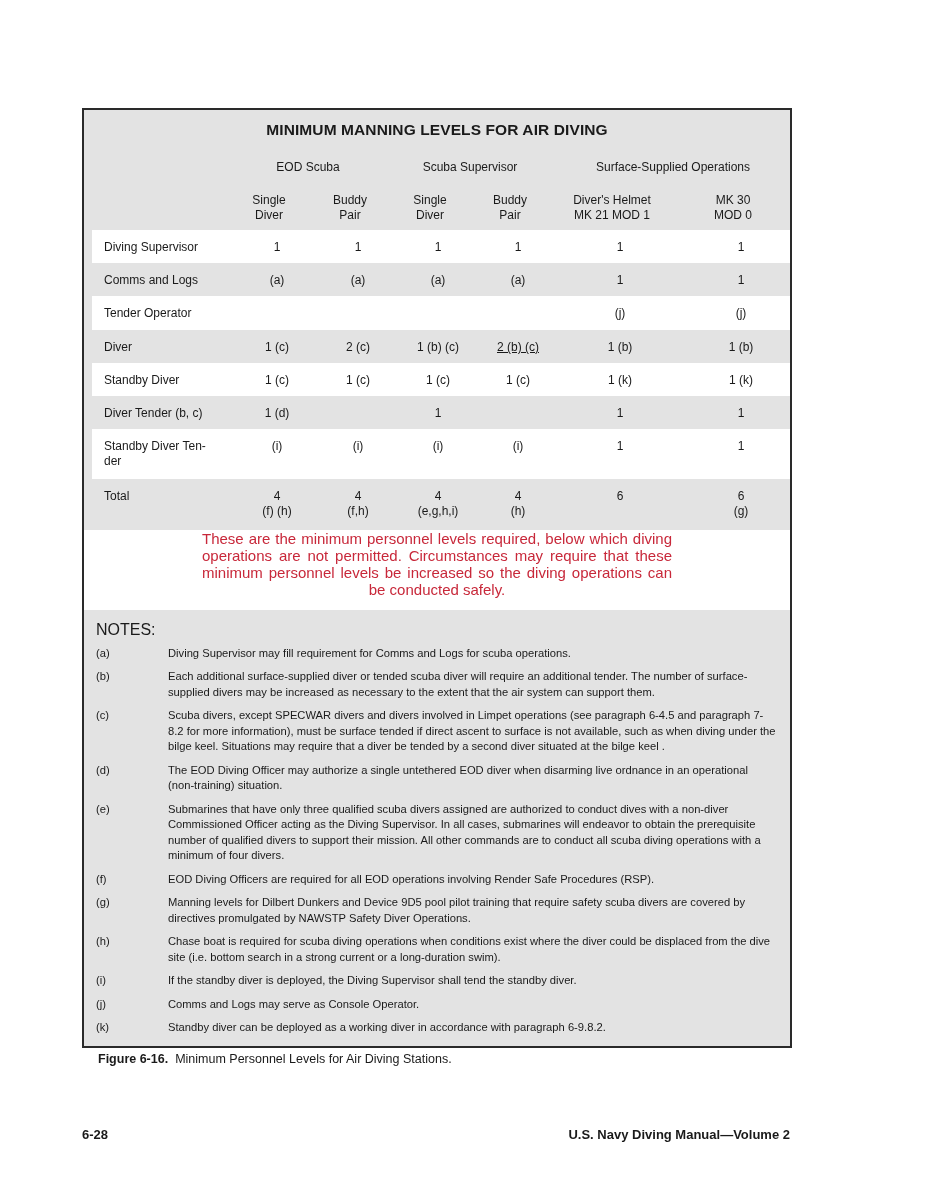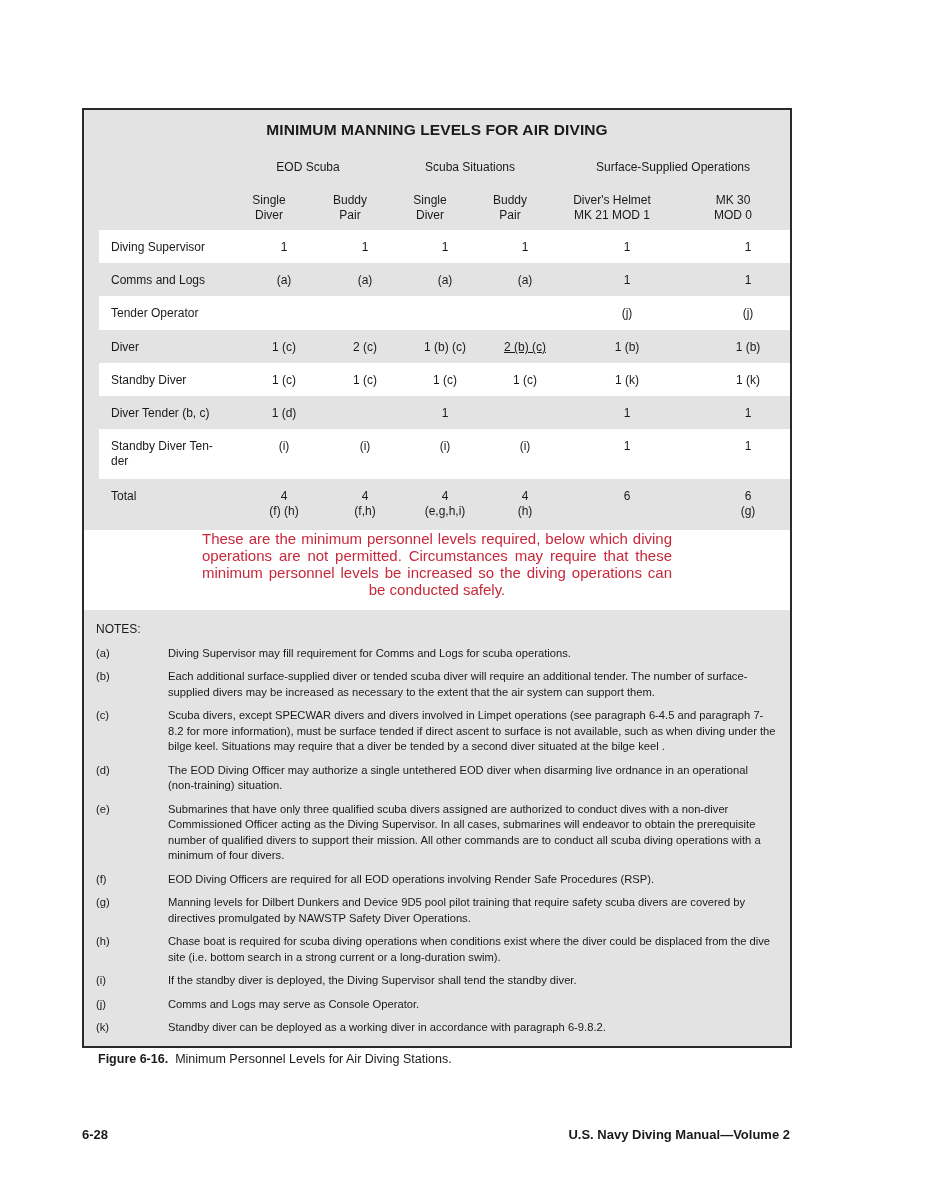--- a/index.html
+++ b/index.html
@@ -1,46 +1,46 @@
 <!DOCTYPE html>
 <html><head>
 <meta charset="utf-8">
 <style>
   html, body { margin: 0; padding: 0; background: #ffffff; }
   body { width: 926px; height: 1198px; position: relative; font-family: "Liberation Sans", sans-serif; color: #1a1a1a; }
   .frame { position: absolute; left: 82px; top: 108px; width: 706px; height: 936px; border: 2px solid #2a2a2a; background: #e3e3e3; box-sizing: content-box; }
   .title { position: absolute; left: 0; right: 0; top: 11px; text-align: center; font-weight: bold; font-size: 15.5px; letter-spacing: 0.1px; }
   .grp { position: absolute; top: 50px; font-size: 12px; text-align: center; }
   .sub { position: absolute; top: 83px; font-size: 12px; text-align: center; line-height: 15px; }
-  .row { position: absolute; left: 15px; right: 0; font-size: 12px; }
+  .row { position: absolute; left: 8px; right: 0; font-size: 12px; }
   .row.white { background: #ffffff; }
   .row.gray { background: #e3e3e3; }
   .row .lbl { position: absolute; left: 12px; top: 10px; line-height: 15px; width: 120px; }
   .row .c { position: absolute; top: 10px; text-align: center; width: 90px; line-height: 15px; }
   .warnbox { position: absolute; left: 0; right: 0; top: 420px; height: 80px; background: #ffffff; color: #c8283a; text-align: center; }
   .warnbox .wt { font-weight: bold; font-size: 13px; margin-top: 8px; }
   .warnbox .wb { font-size: 15px; line-height: 17px; width: 470px; margin: 0 auto; text-align: justify; text-align-last: center; }
   .notes { position: absolute; left: 12px; right: 14px; top: 512px; font-size: 11.2px; line-height: 15.5px; }
-  .notes .nh { font-size: 12px; margin-bottom: 8px; }
+  .notes .nh { font-size: 16px; margin-bottom: 8px; }
   .note { display: flex; margin-bottom: 8px; }
   .note .k { width: 28px; flex: none; }
   .note .t { flex: 1; margin-left: 44px; }
   .caption { position: absolute; left: 82px; top: 1052px; font-size: 12.5px; }
   .caption b { font-weight: bold; padding-left: 16px; }
   .footer-left { position: absolute; left: 82px; top: 1127px; font-size: 13px; font-weight: bold; }
   .footer-right { position: absolute; right: 136px; top: 1127px; font-size: 13px; font-weight: bold; }
 </style>
 </head>
 <body>
 
 <div class="frame">
   <div class="title">MINIMUM MANNING LEVELS FOR AIR DIVING</div>
 
   <div class="grp" style="left:164px;width:120px;">EOD Scuba</div>
-  <div class="grp" style="left:316px;width:140px;">Scuba Situations</div>
+  <div class="grp" style="left:316px;width:140px;">Scuba Supervisor</div>
   <div class="grp" style="left:494px;width:190px;">Surface-Supplied Operations</div>
 
   <div class="sub" style="left:140px;width90px;width:90px;">
       <div>Single</div>
       <div>Diver</div>
     </div>
   <div class="sub" style="left:221px;width:90px;">
       <div>Buddy</div>
       <div>Pair</div>
     </div>

